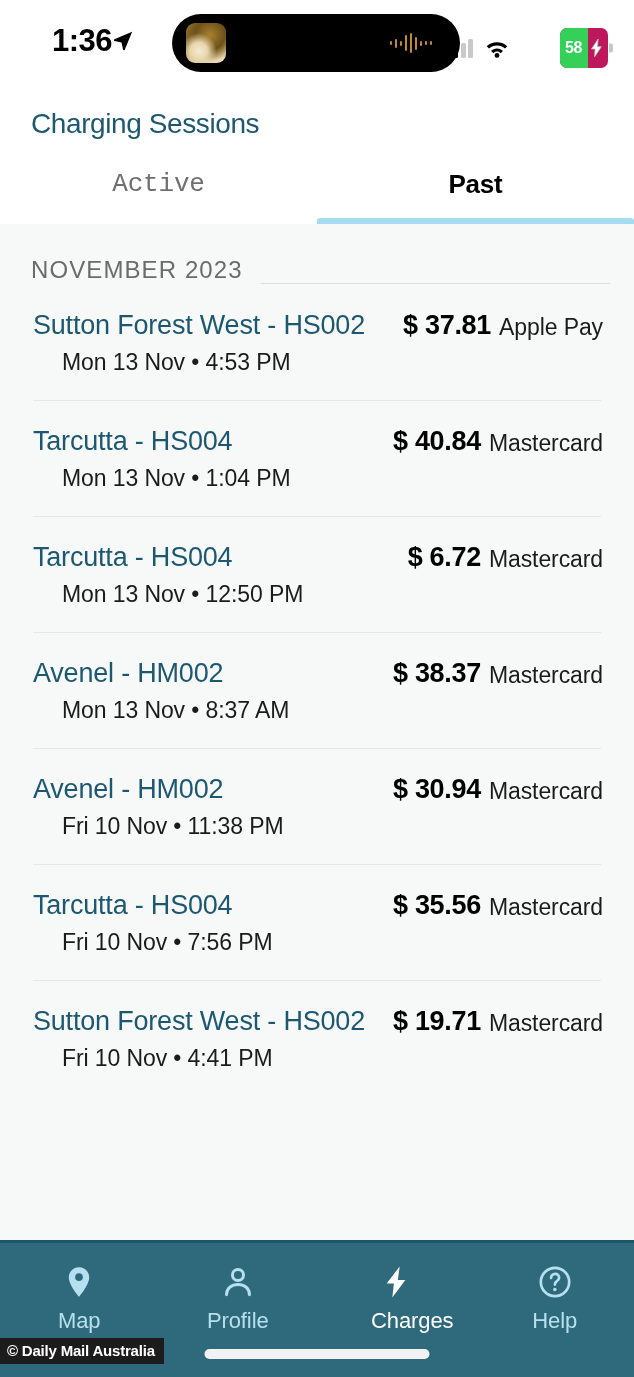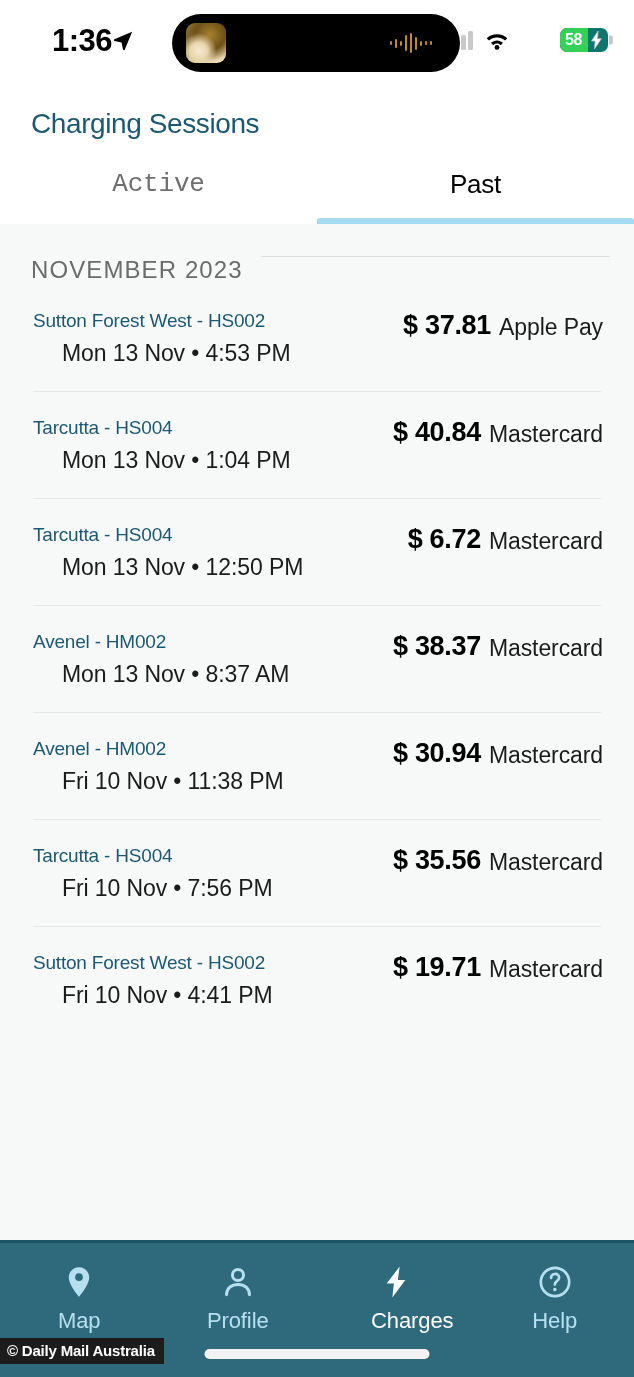--- a/index.html
+++ b/index.html
@@ -55,22 +55,22 @@
   .island-wave i { display:block; width:2px; background:#c08a2e; border-radius:1px; }
   .sb-right {
     position:absolute; right:26px; top:28px;
     display:flex; align-items:center; gap:11px;
   }
   .sig { display:flex; align-items:flex-end; gap:2.5px; height:20px; }
   .sig b { display:block; width:5px; border-radius:1.5px; background:#c9c9c9; }
   .sig b.on { background:#000; }
   .wifi { position:relative; width:26px; height:20px; }
   .batt {
-    position:relative; width:48px; height:24px;
-    border-radius:7px; background:#0f766e; overflow:hidden;margin-left:39px;
+    position:relative; width:48px; height:40px;
+    border-radius:7px; background:#be185d; overflow:hidden;margin-left:39px;
   }
   .batt-fill {
     position:absolute; left:0; top:0; bottom:0;
     background:#33d158; border-radius:7px 0 0 7px;
   }
   .batt-num {
     position:absolute; left:0; top:0; right:0; bottom:0;
     display:flex; align-items:center; justify-content:flex-start;
     padding-left:5px;
     font-size:16px; font-weight:700; color:#ffffff;
@@ -102,35 +102,35 @@
     position:relative;
   }
   .tab {
     flex:1 1 50%;
     text-align:center;
     font-size:26px;
     padding-bottom:24px;
     letter-spacing:-0.2px;
   }
   .tab.inactive { color:#6f6f6f; font-weight:400;font-family:Liberation Mono, monospace; }
-  .tab.active { color:#000000; font-weight:400; }
+  .tab.active { color:#000000; font-weight:700; }
   .tab-underline {
     position:absolute; bottom:0; left:50%; width:50%;
     height:6px; background:#a6dcf2; border-radius:3px 3px 0 0;
   }
 
   
   .list-area {
     flex:1 1 auto;
     background:#f7f8f8;
     overflow:hidden;
     position:relative;
   }
   .month-row {
-    display:flex; align-items:flex-start;
+    display:flex; align-items:flex-end;
     padding:32px 24px 0 31px;
     gap:18px;
   }
   .month-label {
     font-size:24px; color:#6b6b6b;
     letter-spacing:1.1px; white-space:nowrap;
   }
   .month-rule { flex:1 1 auto; height:1px; background:#dedede; }
 
   .session {
@@ -138,21 +138,21 @@
     padding:26px 31px 24px 33px;
     position:relative;
   }
   .session + .session::before {
     content:"";
     position:absolute; left:33px; right:33px; top:0;
     height:1px; background:#e6e6e6;
   }
   .s-left { display:flex; flex-direction:column; gap:8px; }
   .s-name {
-    font-size:19px; color:#1d5871; font-weight:400; letter-spacing:-0.2px;
+    font-size:27px; color:#1d5871; font-weight:400; letter-spacing:-0.2px;
   }
   .s-when {
     font-size:23px; color:#1b1b1b; font-weight:400; letter-spacing:-0.1px;margin-left:29px;
   }
   .s-right { display:flex; flex-direction:row; align-items:flex-end; gap:8px; }
   .s-amount {
     font-size:27px; color:#000; font-weight:700; letter-spacing:-0.3px;
   }
   .s-method {
     font-size:23px; color:#1b1b1b; font-weight:400; letter-spacing:-0.1px;

